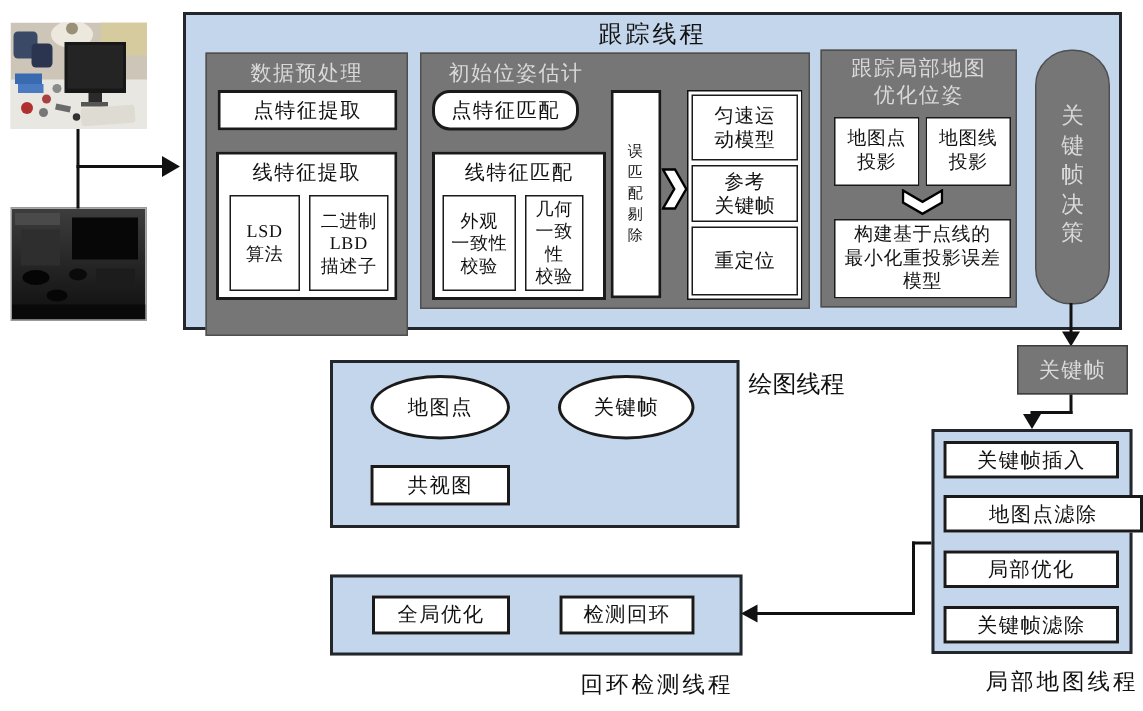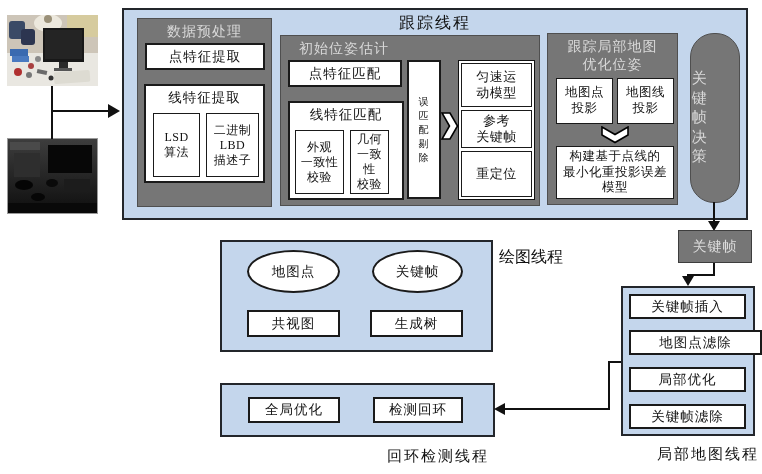--- a/index.html
+++ b/index.html
@@ -94,36 +94,36 @@
     </svg>
   </div>
 
   <div class="line" style="left:51px; top:86px; width:2px; height:53px;"></div>
   <div class="line" style="left:51px; top:110px; width:58px; height:2px;"></div>
   <div class="arr right" style="left:108px; top:104px;"></div>
 
   <div class="panel" style="left:122px; top:8px; width:626px; height:212px;">
     <div class="abs" style="left:0; top:3px; width:100%; text-align:center; font-size:16px; letter-spacing:2px;">跟踪线程</div>
 
-    <div class="gbox" style="left:13px; top:8px; width:135px; height:189px;">
+    <div class="gbox" style="left:13px; top:25px; width:135px; height:189px;">
       <span class="gtitle">数据预处理</span>
       <div class="wbox" style="left:6px; top:65px; width:121px; height:99px; align-items:flex-start;">
         <span style="position:absolute; top:3px; left:0; width:100%;">线特征提取</span>
         <div class="wbox thin ml" style="left:7px; top:27px; width:47px; height:64px;">LSD
 算法</div>
         <div class="wbox thin ml" style="left:60px; top:27px; width:53px; height:64px;">二进制
 LBD
 描述子</div>
       </div>
       <div class="wbox" style="left:7px; top:24px; width:120px; height:27px;">点特征提取</div>
     </div>
 
     <div class="gbox" style="left:156px; top:25px; width:260px; height:171px;">
       <span class="gtitle" style="width:auto; padding-left:18px; display:inline-block;">初始位姿估计</span>
-      <div class="wbox" style="left:7px; top:24px; width:114px; height:27px;">点特征匹配</div>
+      <div class="wbox" style="left:7px; top:24px; width:98px; height:27px;border-radius:12px;">点特征匹配</div>
       <div class="wbox" style="left:7px; top:65px; width:116px; height:99px; align-items:flex-start;">
         <span style="position:absolute; top:3px; left:0; width:100%;">线特征匹配</span>
         <div class="wbox thin ml" style="left:5px; top:27px; width:49px; height:64px;">外观
 一致性
 校验</div>
         <div class="wbox thin ml" style="left:60px; top:27px; width:39px; height:64px;">几何
 一致性
 校验</div>
       </div>
       <div class="wbox" style="left:126px; top:24px; width:34px; height:139px; font-size:10px;">
@@ -153,39 +153,38 @@
       <div class="abs" style="left:53px; top:92px;">
         <svg width="28" height="18" viewBox="0 0 28 18">
           <path d="M1 1 L1 9 L14 16.5 L27 9 L27 1 L14 8.5 Z" fill="#fff" stroke="#000" stroke-width="1.6"></path>
         </svg>
       </div>
       <div class="wbox thin ml" style="left:8px; top:112px; width:118px; height:53px; font-size:12.5px;">构建基于点线的
 最小化重投影误差
 模型</div>
     </div>
 
-    <div class="gbox" style="left:566px; top:23px; width:50px; height:170px; display:flex; align-items:center; justify-content:flex-start;border-radius:24px;">
+    <div class="gbox" style="left:566px; top:23px; width:50px; height:170px; display:flex; align-items:center; justify-content:center;border-radius:24px;">
       <span class="vtext" style="color:#d9d9d9; font-size:15px; line-height:1.3;">关键帧决策</span>
     </div>
   </div>
 
   <div class="line" style="left:713px; top:202px; width:2px; height:21px;"></div>
   <div class="arr down" style="left:708px; top:221px;"></div>
 
   <div class="kfchip" style="left:678px; top:230px; width:74px; height:33px;">关键帧</div>
 
   <div class="line" style="left:713px; top:263px; width:2px; height:13px;"></div>
   <div class="line" style="left:687px; top:274px; width:28px; height:2px;"></div>
   <div class="arr down" style="left:682px; top:276px;"></div>
 
   <div class="panel" style="left:220px; top:240px; width:273px; height:112px;">
     <div class="ellipse" style="left:25px; top:8px; width:93px; height:43px;">地图点</div>
     <div class="ellipse" style="left:150px; top:8px; width:91px; height:43px;">关键帧</div>
     <div class="wbox" style="left:25px; top:68px; width:93px; height:27px;">共视图</div>
-    <div class="wbox" style="left:148px; top:68px; width:93px; height:27px;">生成树</div>
   </div>
   <div class="threadlabel" style="left:499px; top:247px; font-size:16px;">
     <span class="vtext" style="line-height:1.3; letter-spacing:0;">绘图线程</span>
   </div>
 
   <div class="panel" style="left:220px; top:383px; width:275px; height:54px;">
     <div class="wbox" style="left:26px; top:12px; width:92px; height:26px;">全局优化</div>
     <div class="wbox" style="left:151px; top:12px; width:90px; height:26px;">检测回环</div>
   </div>
   <div class="threadlabel" style="left:358px; top:447px; width:160px; text-align:center;">回环检测线程</div>

